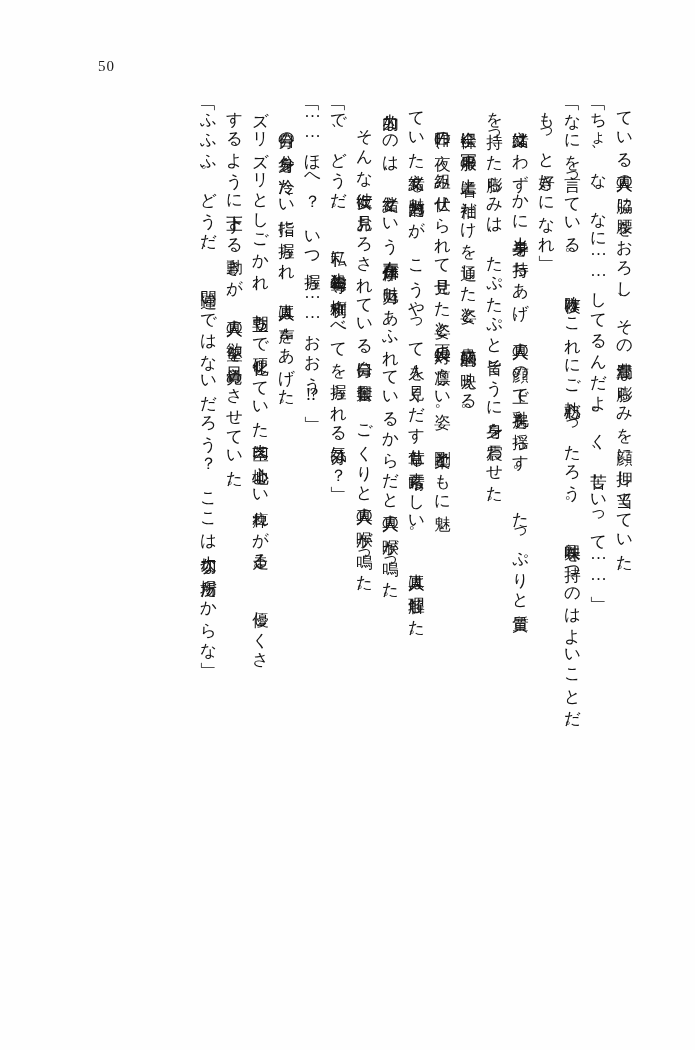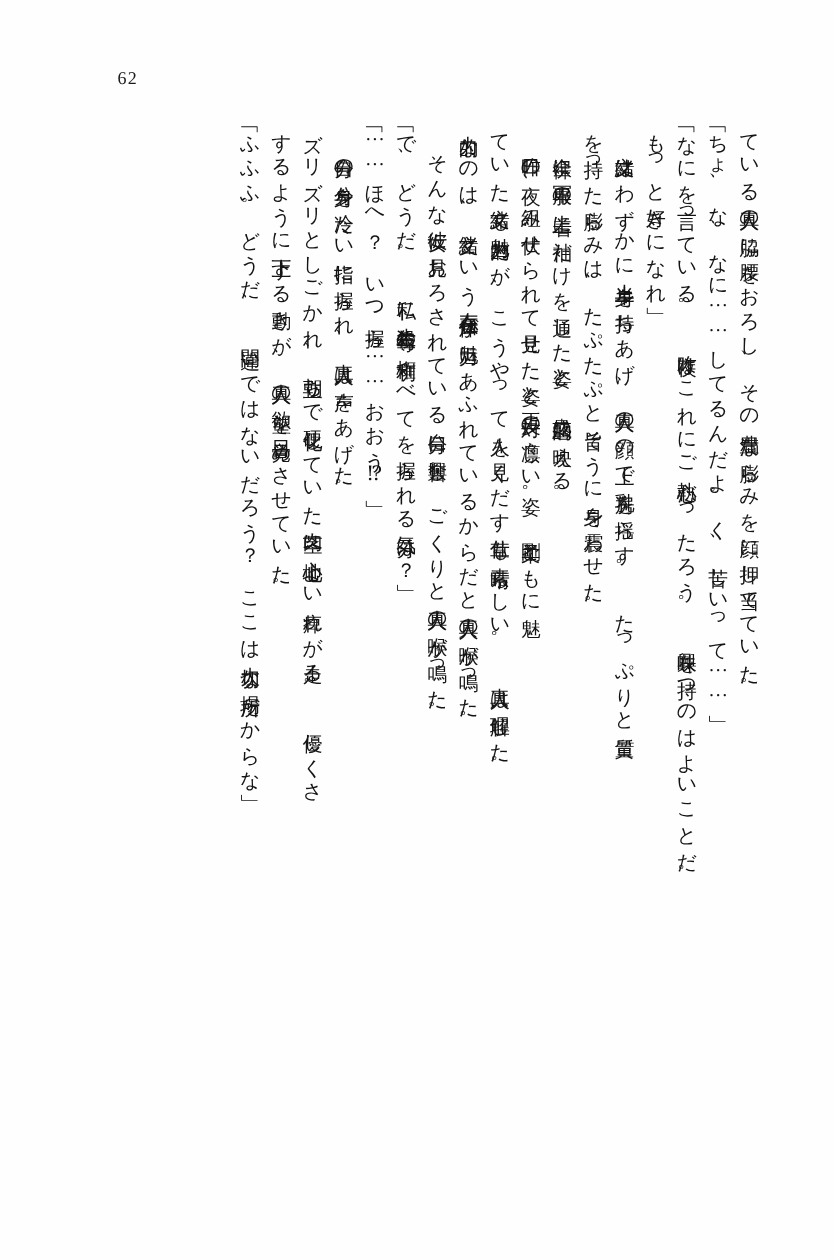--- a/index.html
+++ b/index.html
@@ -61,21 +61,21 @@
   }
   .ruby-col {
     position: relative;
   }
 </style>
 </head>
 <body>
 
 <div id="page">
 
-  <div id="page-number">62</div>
+  <div id="page-number">50</div>
 
   <div id="body-text">
       <div class="column">ている真人の脇に腰をおろし、その豊満な膨らみを顔に押し当てていた。</div>
       <div class="column">「ちょ、な、なに……してるんだよ。く、苦しいって……」</div>
       <div class="column">「なにを言っている。　昨夜はこれにご執心だったろう。　興味を持つのはよいことだ。</div>
       <div class="column">もっと好きになれ」</div>
       <div class="column">　文緒はわずかに上半身を持ちあげ、真人の顔の上で乳房を揺らす。　たっぷりと質量</div>
       <div class="column">を持った膨らみは、たぷたぷと旨そうに身を震わせた。</div>
       <div class="column ruby-col">　全裸に軍服の上着に袖だけを通した姿と、蠱惑的に映える。</div>
       <div class="column">　昨日の夜、組み伏せられて見せた姿と正反対の凛々しい姿。　剛柔ともに魅</div>

